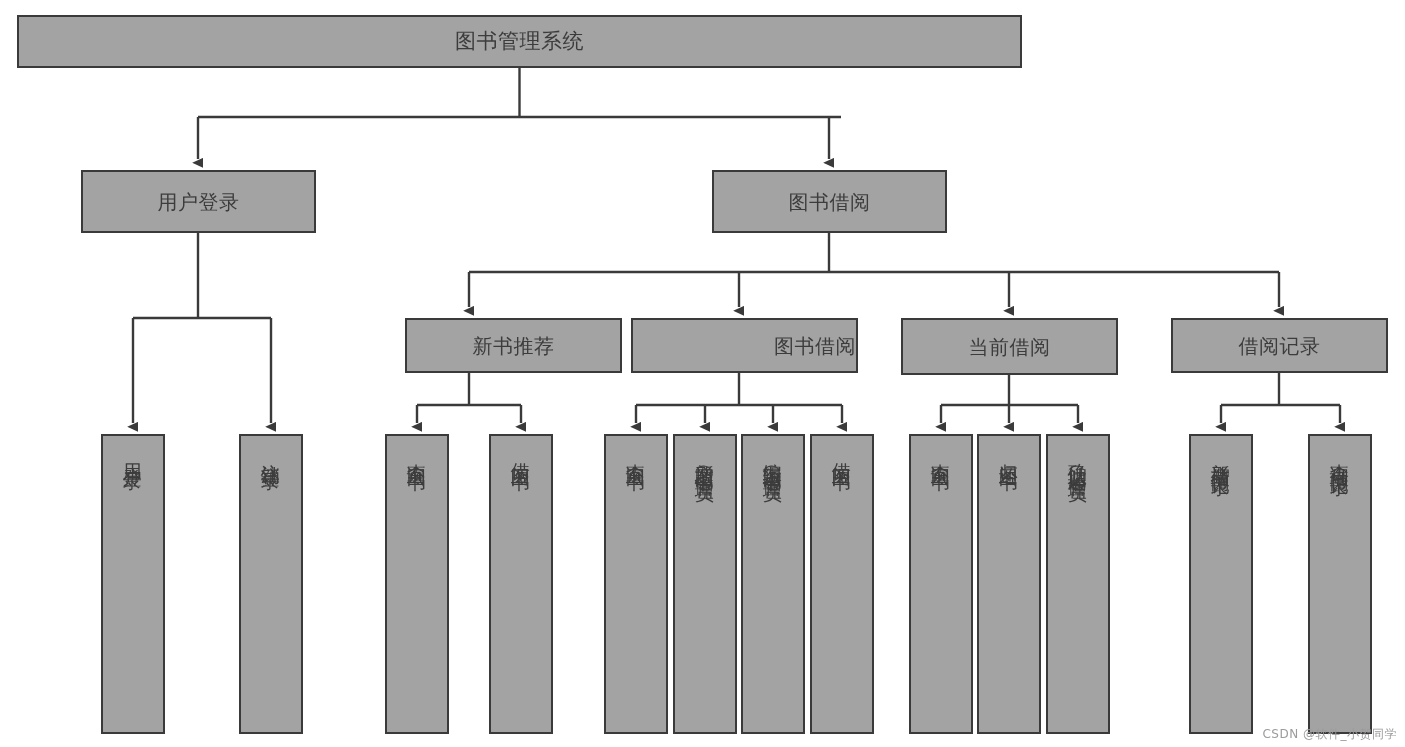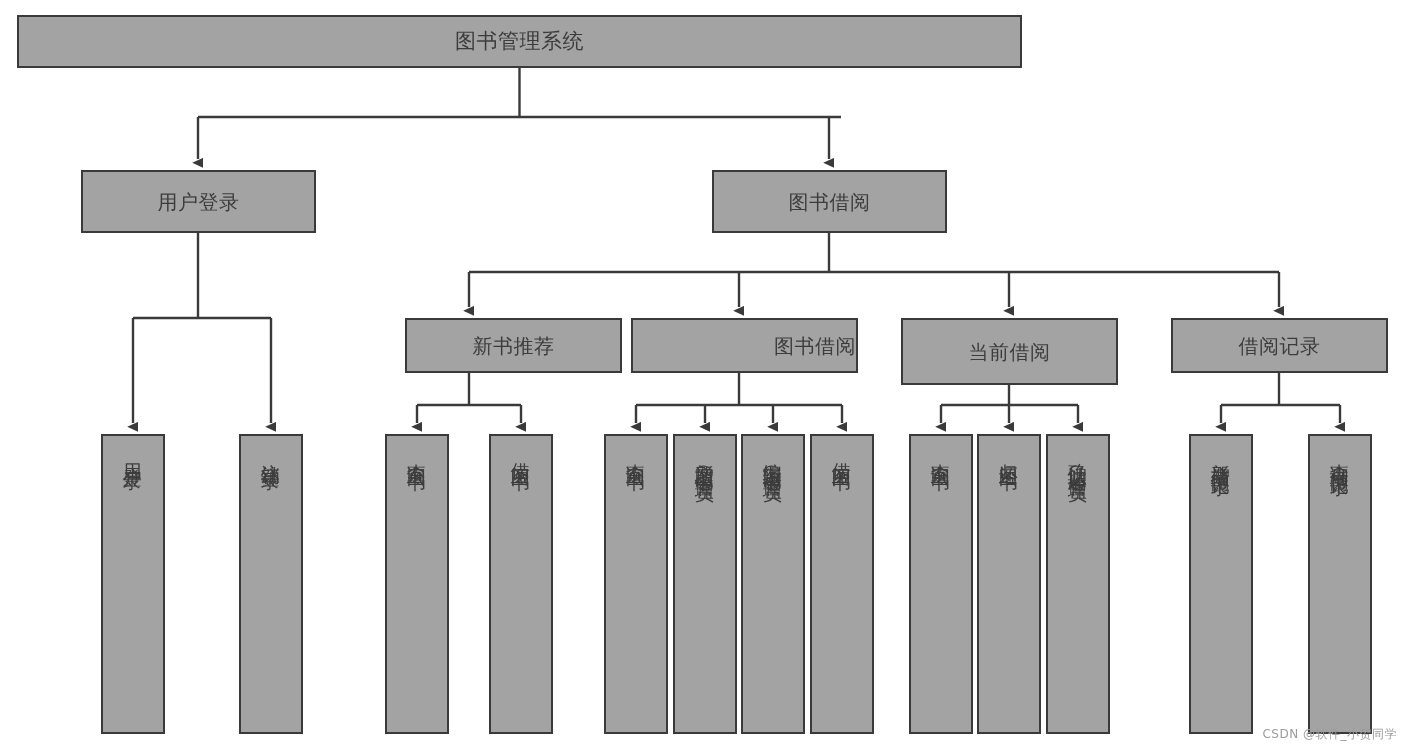--- a/index.html
+++ b/index.html
@@ -131,21 +131,21 @@
   </div>
 
   <div class="node h" style="left:361px;top:318px;width:217px;height:55px;margin-left:44px;">
     <span class="lbl">新书推荐</span>
   </div>
 
   <div class="node h" style="left:631px;top:318px;width:227px;height:55px;justify-content:flex-end;">
     <span class="lbl">图书借阅</span>
   </div>
 
-  <div class="node h" style="left:901px;top:318px;width:217px;height:67px;">
+  <div class="node h" style="left:901px;top:318px;width:217px;height:57px;">
     <span class="lbl">当前借阅</span>
   </div>
 
   <div class="node h" style="left:1171px;top:318px;width:217px;height:55px;">
     <span class="lbl">借阅记录</span>
   </div>
 
   <div class="node v" style="left:101px;top:434px;width:64px;height:300px;">
     <span class="lbl">用户登录</span>
   </div>

